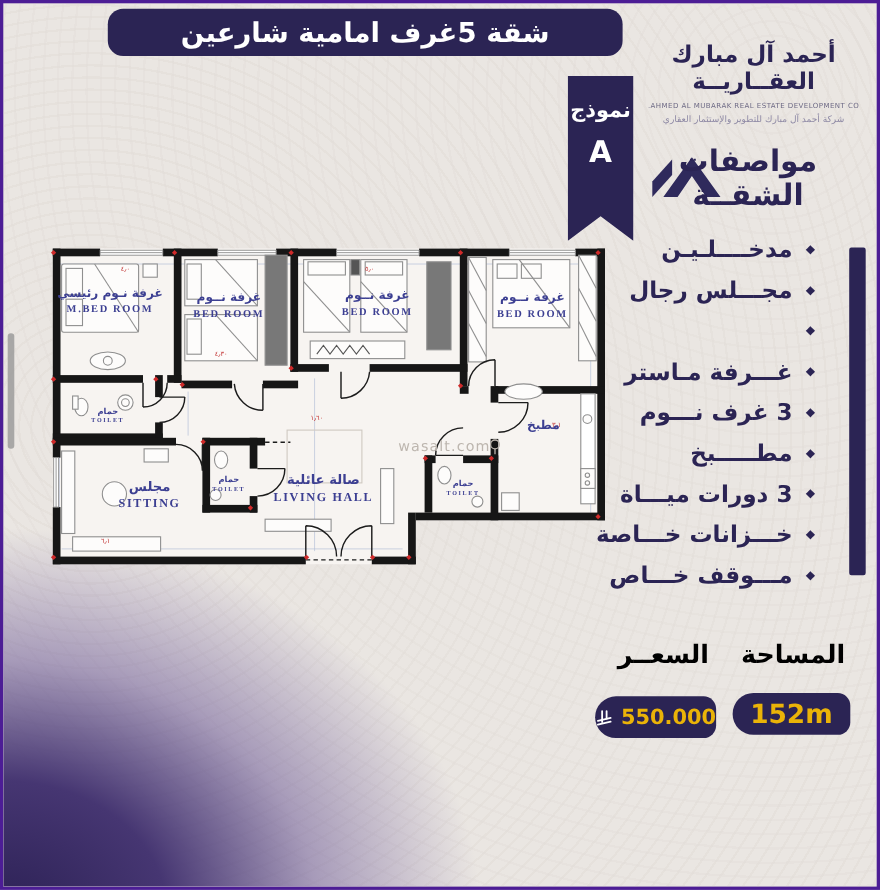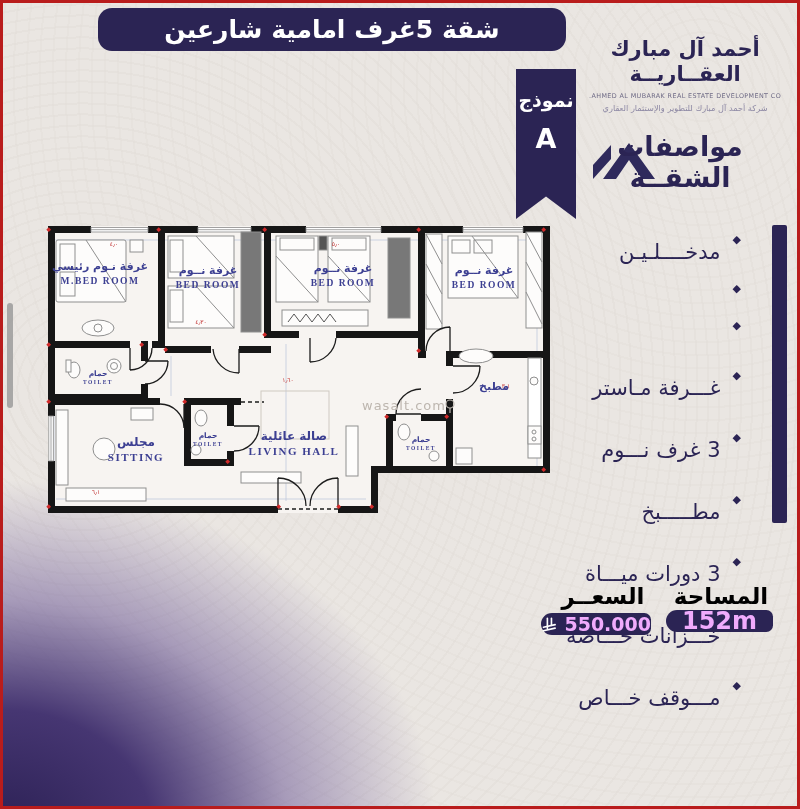--- a/index.html
+++ b/index.html
@@ -1,20 +1,20 @@
 <!DOCTYPE html>
 <html lang="ar"><head>
 <meta charset="utf-8">
 <style>
   * { margin:0; padding:0; box-sizing:border-box; }
   body { width:800px; height:809px; font-family:"DejaVu Sans", sans-serif; }
   .page {
     position:relative; width:800px; height:809px; overflow:hidden;
     background:#eae6e2;
-    border:3px solid #b91c1c;
+    border:3px solid #4c1d95;
   }
   
   .page::before{
     content:""; position:absolute; inset:0; z-index:0; pointer-events:none;
     background-image:
       repeating-radial-gradient(circle at 10% 48%, rgba(208,201,194,0) 0 9px, rgba(208,201,194,.45) 9px 11px),
       repeating-radial-gradient(circle at 88% 10%, rgba(208,201,194,0) 0 11px, rgba(208,201,194,.30) 11px 13px);
     opacity:.35;
   }
   .purple-glow{
@@ -54,29 +54,30 @@
     left:560px; top:128px; width:234px; text-align:center;
     color:#2b2454; font-weight:bold; font-size:27px; direction:rtl;
   }
   .specs-bar{ left:769px; top:222px; width:15px; height:298px; background:#2b2454; border-radius:2px; }
   .specs-list{
     left:420px; top:212px; width:340px; direction:rtl;
     display:flex; flex-direction:column; gap:13px;
   }
   .spec-item{ display:flex; align-items:center; gap:12px; justify-content:flex-start; padding-right:22px; }
   .spec-bullet{ color:#2b2454; font-size:11px; line-height:24px; }
-  .spec-label{ color:#2b2454; font-weight:normal; font-size:21px; line-height:24px;margin-top:25px; }
+  .spec-label{ color:#2b2454; font-weight:bold; font-size:21px; line-height:24px; }
 
   
   .f-label{ position:absolute; text-align:center; color:#000000; font-weight:bold; font-size:23px; direction:rtl; }
   .pill{
-    position:absolute; height:22px; background:#2b2454; color:#f0abfc;
+    position:absolute; height:38px; background:#2b2454; color:#eab308;
     border-radius:20px 12px 12px 20px;
     display:flex; align-items:center; justify-content:center; gap:7px;
     font-weight:bold;
+    margin-top:20px;
   }
   .area-label{ left:668px; top:580px; width:100px; }
   .area-pill{ left:663px; top:607px; width:107px; font-size:24px;justify-content:center; }
   .price-label{ left:550px; top:580px; width:100px; }
   .price-pill{ left:538px; top:610px; width:110px; font-size:19px; }
 
   
   .edge-bar{ left:4px; top:300px; width:6px; height:105px; background:#979797; border-radius:3px; opacity:.8; }
   .plan{ left:33px; top:213px; width:532px; height:348px; }
 
@@ -116,20 +117,21 @@
     <div class="r2">A</div>
   </div>
   <div class="z specs-bar"></div>
   <div class="z specs-list">
     <div class="spec-item">
         <span class="spec-bullet">◆</span>
         <span class="spec-label">مدخــــلـيـن</span>
       </div>
     <div class="spec-item">
         <span class="spec-bullet">◆</span>
+        <span class="spec-label">مجـــلس رجال</span>
       </div>
     <div class="spec-item">
         <span class="spec-bullet">◆</span>
       </div>
     <div class="spec-item">
         <span class="spec-bullet">◆</span>
         <span class="spec-label">غـــرفة مـاستر</span>
       </div>
     <div class="spec-item">
         <span class="spec-bullet">◆</span>

